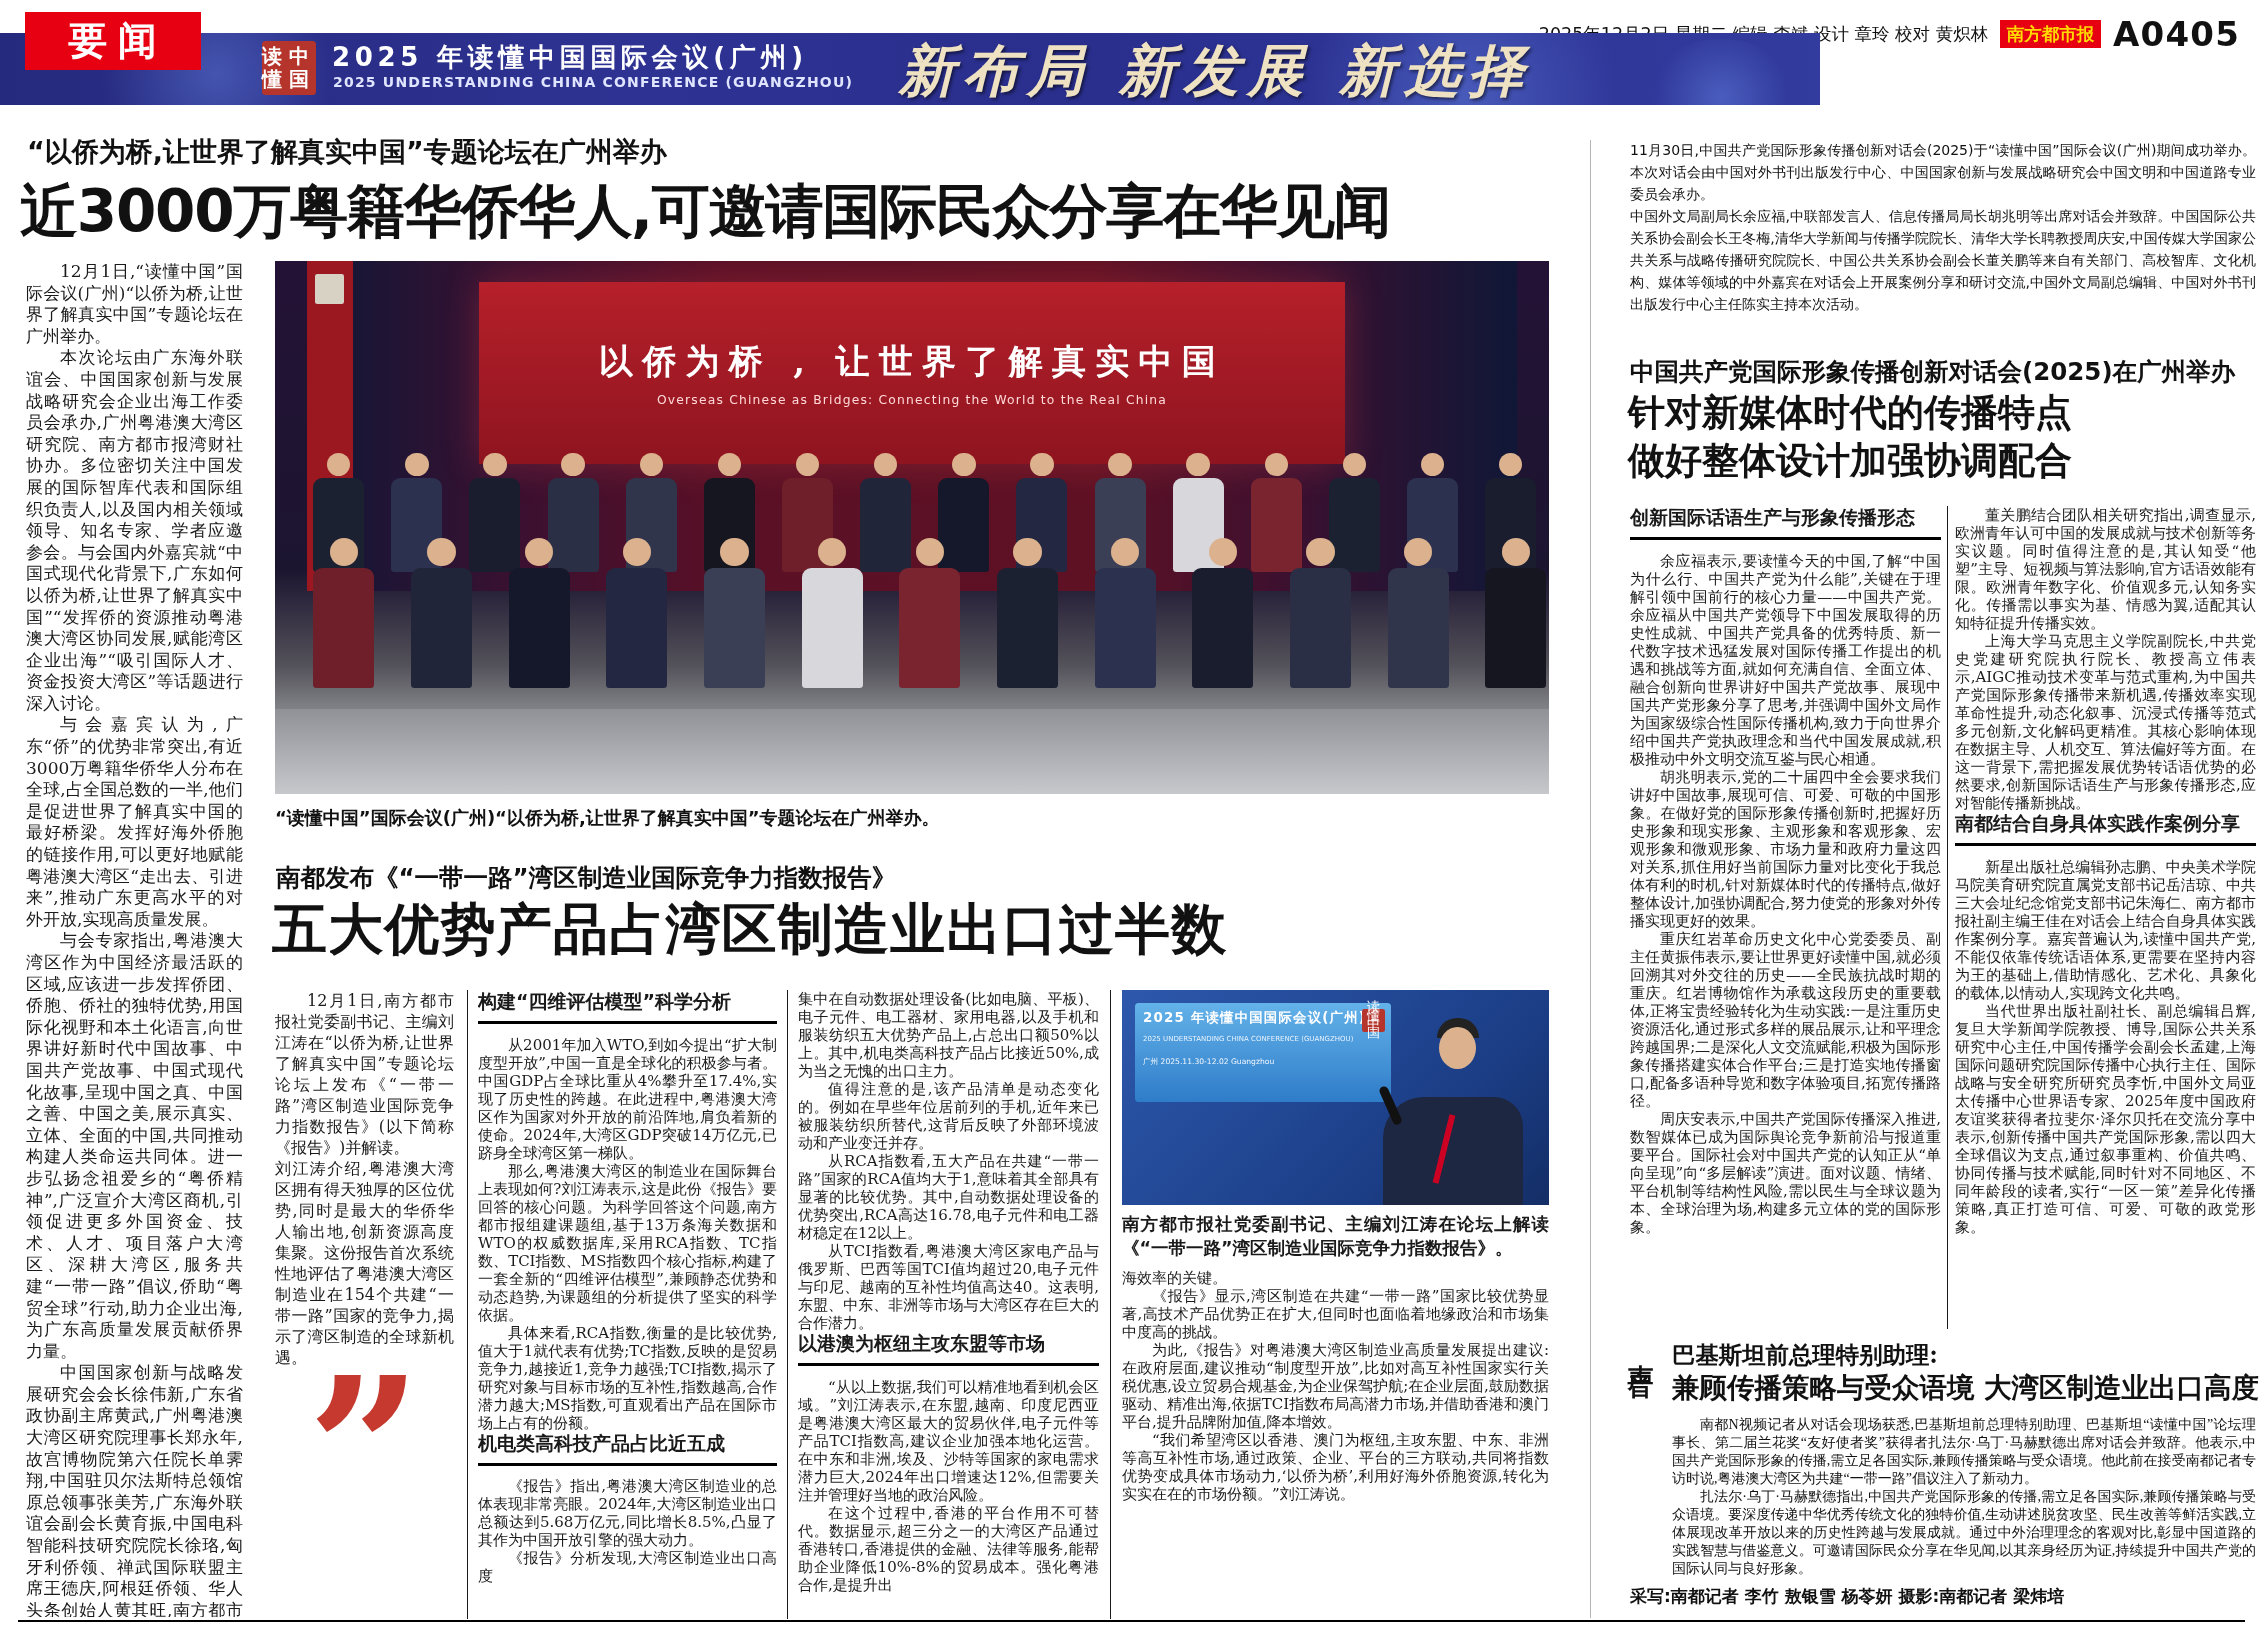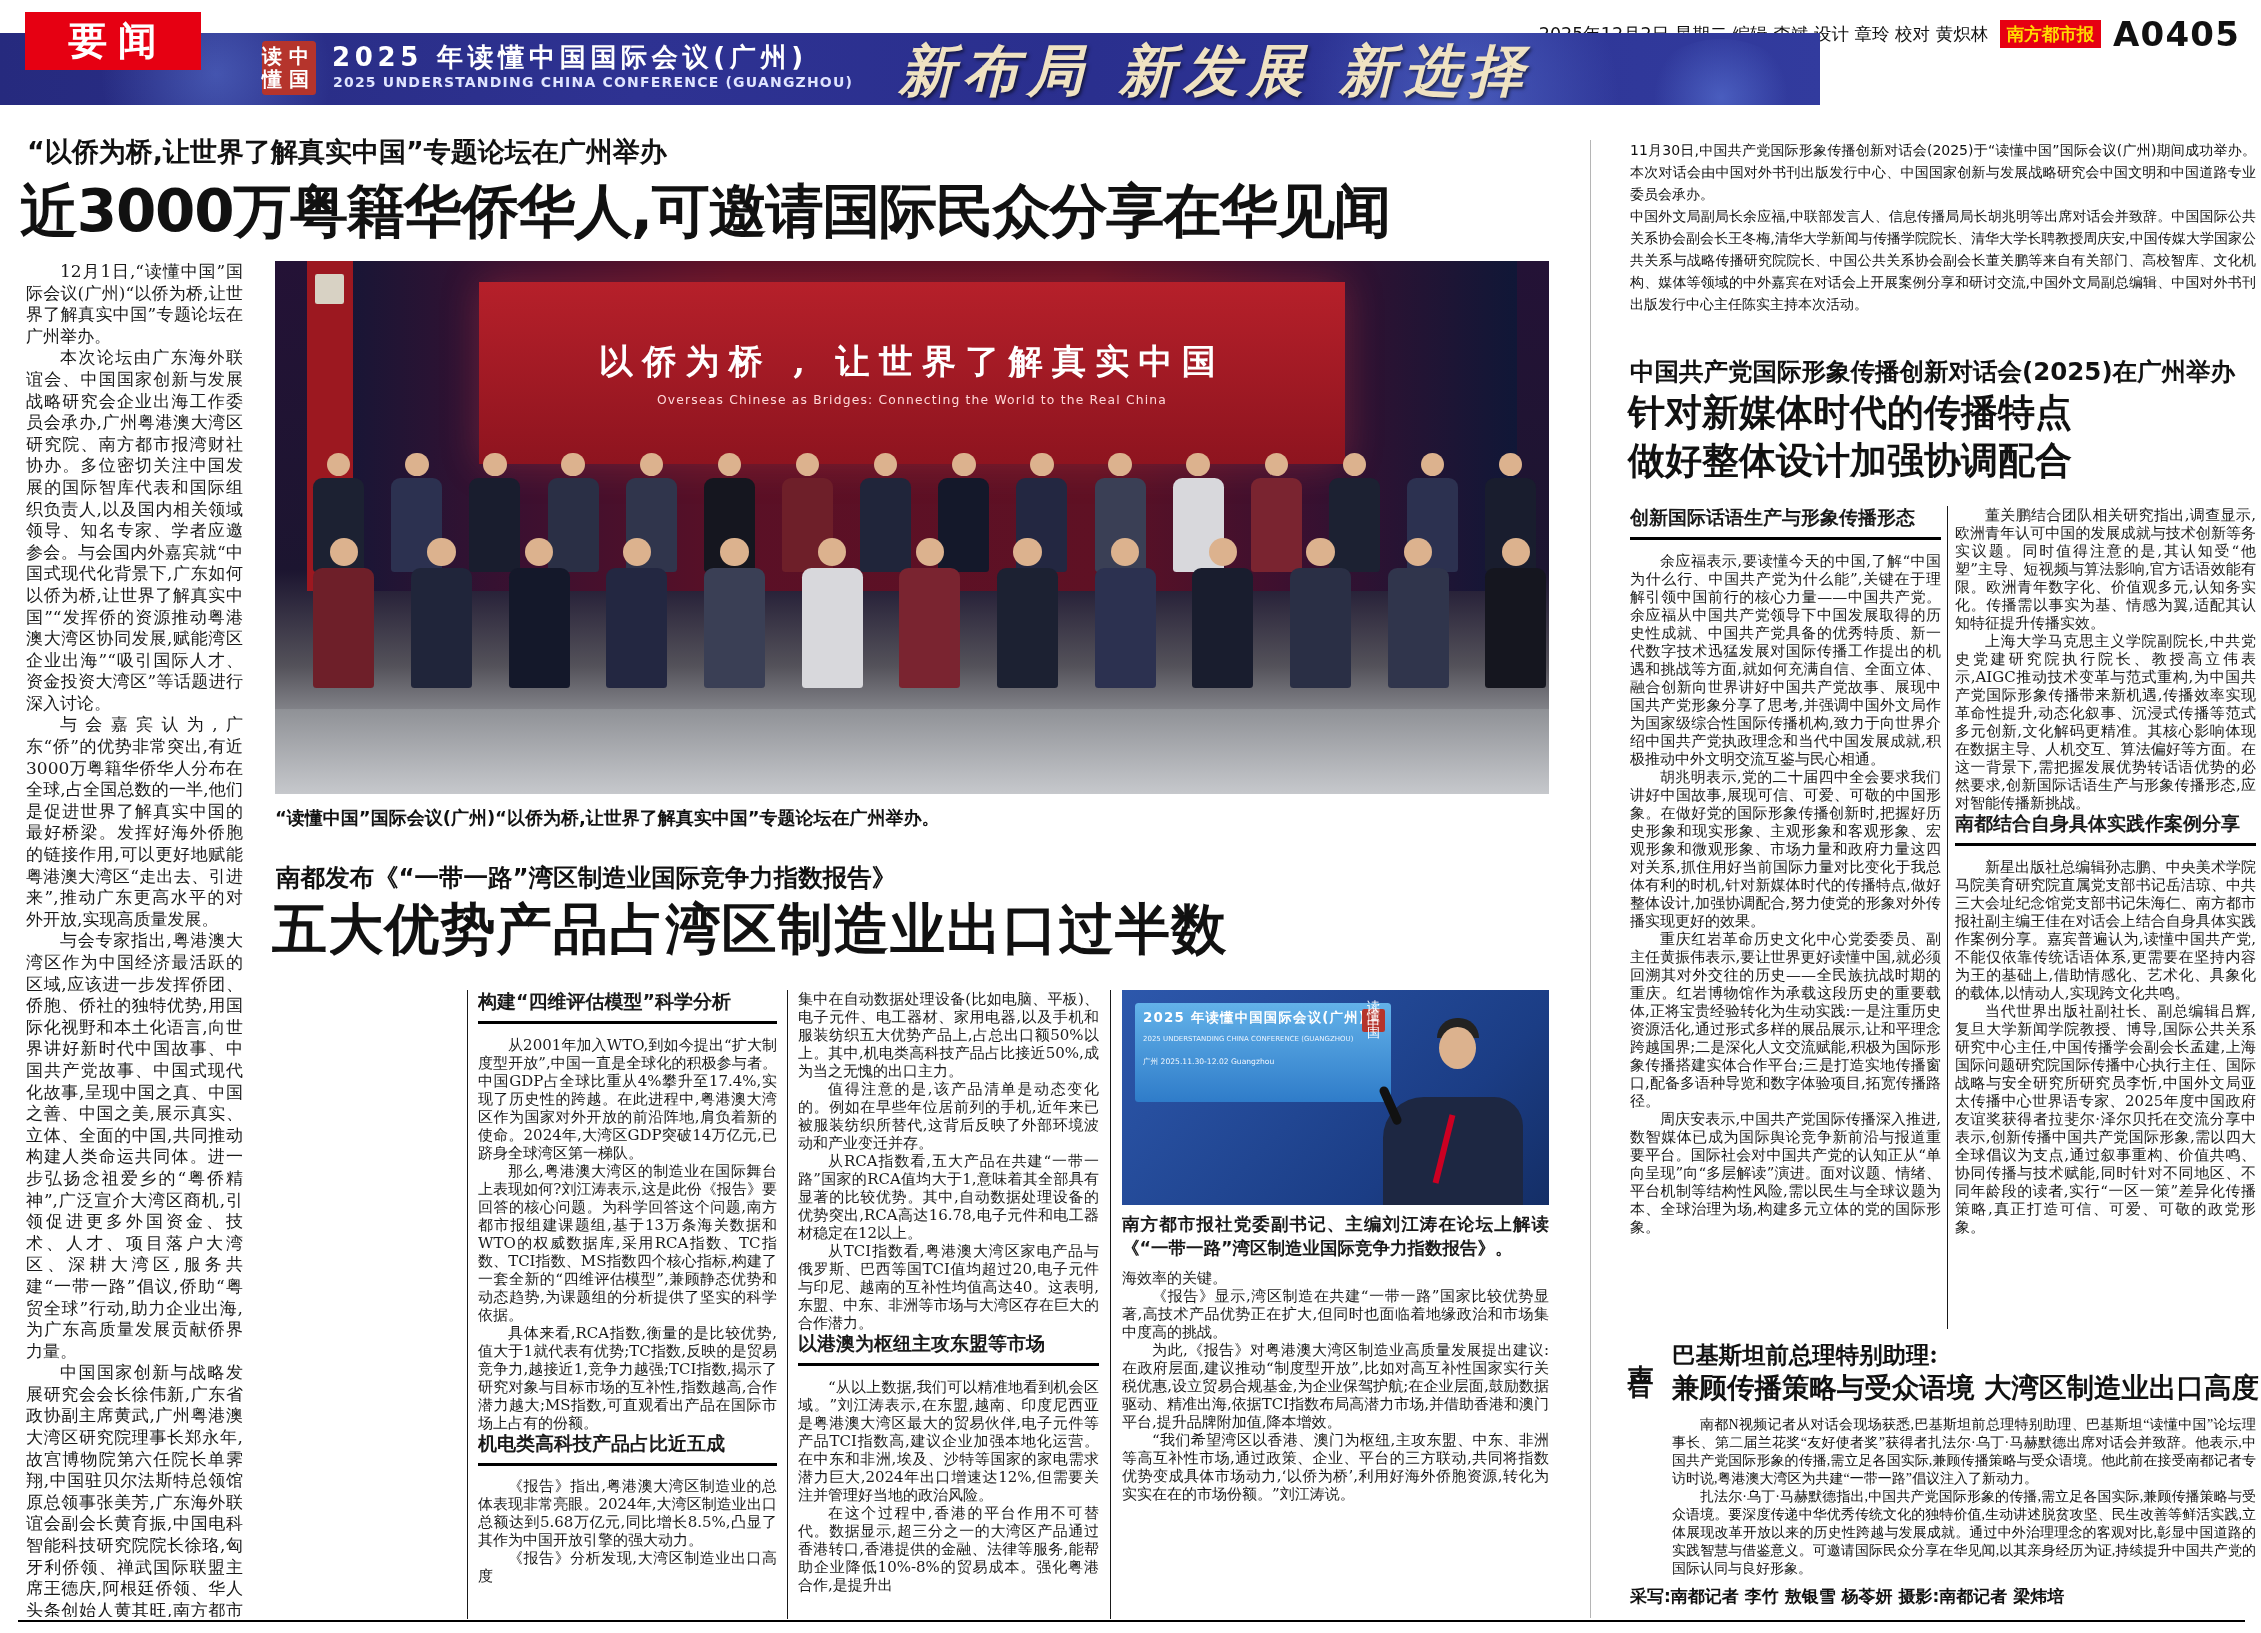--- a/index.html
+++ b/index.html
@@ -258,20 +258,25 @@
           <div class="torso" style="background: rgb(21, 22, 31);"></div>
         </div>
       </div>
     <div id="p1-floor"></div>
   </div>
   <div class="abs sans" id="caption1">“读懂中国”国际会议(广州)“以侨为桥,让世界了解真实中国”专题论坛在广州举办。</div>
 
   <div class="abs sans" id="kicker2">南都发布《“一带一路”湾区制造业国际竞争力指数报告》</div>
   <div class="abs sans" id="headline2">五大优势产品占湾区制造业出口过半数</div>
 
+  <div class="a2col bodycol" id="a2c1">
+    <p class="ind">12月1日,南方都市报社党委副书记、主编刘江涛在“以侨为桥,让世界了解真实中国”专题论坛论坛上发布《“一带一路”湾区制造业国际竞争力指数报告》(以下简称《报告》)并解读。</p>
+    <p>刘江涛介绍,粤港澳大湾区拥有得天独厚的区位优势,同时是最大的华侨华人输出地,创新资源高度集聚。这份报告首次系统性地评估了粤港澳大湾区制造业在154个共建“一带一路”国家的竞争力,揭示了湾区制造的全球新机遇。</p>
+    <div id="quotemark">”</div>
+  </div>
   <div class="a2rule" style="left:467px;"></div>
 
   <div class="a2col bodycol" id="a2c2">
     <h4 class="subhead">构建“四维评估模型”科学分析</h4>
     <p class="ind">从2001年加入WTO,到如今提出“扩大制度型开放”,中国一直是全球化的积极参与者。中国GDP占全球比重从4%攀升至17.4%,实现了历史性的跨越。在此进程中,粤港澳大湾区作为国家对外开放的前沿阵地,肩负着新的使命。2024年,大湾区GDP突破14万亿元,已跻身全球湾区第一梯队。</p>
     <p class="ind">那么,粤港澳大湾区的制造业在国际舞台上表现如何?刘江涛表示,这是此份《报告》要回答的核心问题。为科学回答这个问题,南方都市报组建课题组,基于13万条海关数据和WTO的权威数据库,采用RCA指数、TC指数、TCI指数、MS指数四个核心指标,构建了一套全新的“四维评估模型”,兼顾静态优势和动态趋势,为课题组的分析提供了坚实的科学依据。</p>
     <p class="ind">具体来看,RCA指数,衡量的是比较优势,值大于1就代表有优势;TC指数,反映的是贸易竞争力,越接近1,竞争力越强;TCI指数,揭示了研究对象与目标市场的互补性,指数越高,合作潜力越大;MS指数,可直观看出产品在国际市场上占有的份额。</p>
     <h4 class="subhead mid">机电类高科技产品占比近五成</h4>
     <p class="ind">《报告》指出,粤港澳大湾区制造业的总体表现非常亮眼。2024年,大湾区制造业出口总额达到5.68万亿元,同比增长8.5%,凸显了其作为中国开放引擎的强大动力。</p>
     <p class="ind">《报告》分析发现,大湾区制造业出口高度</p>

